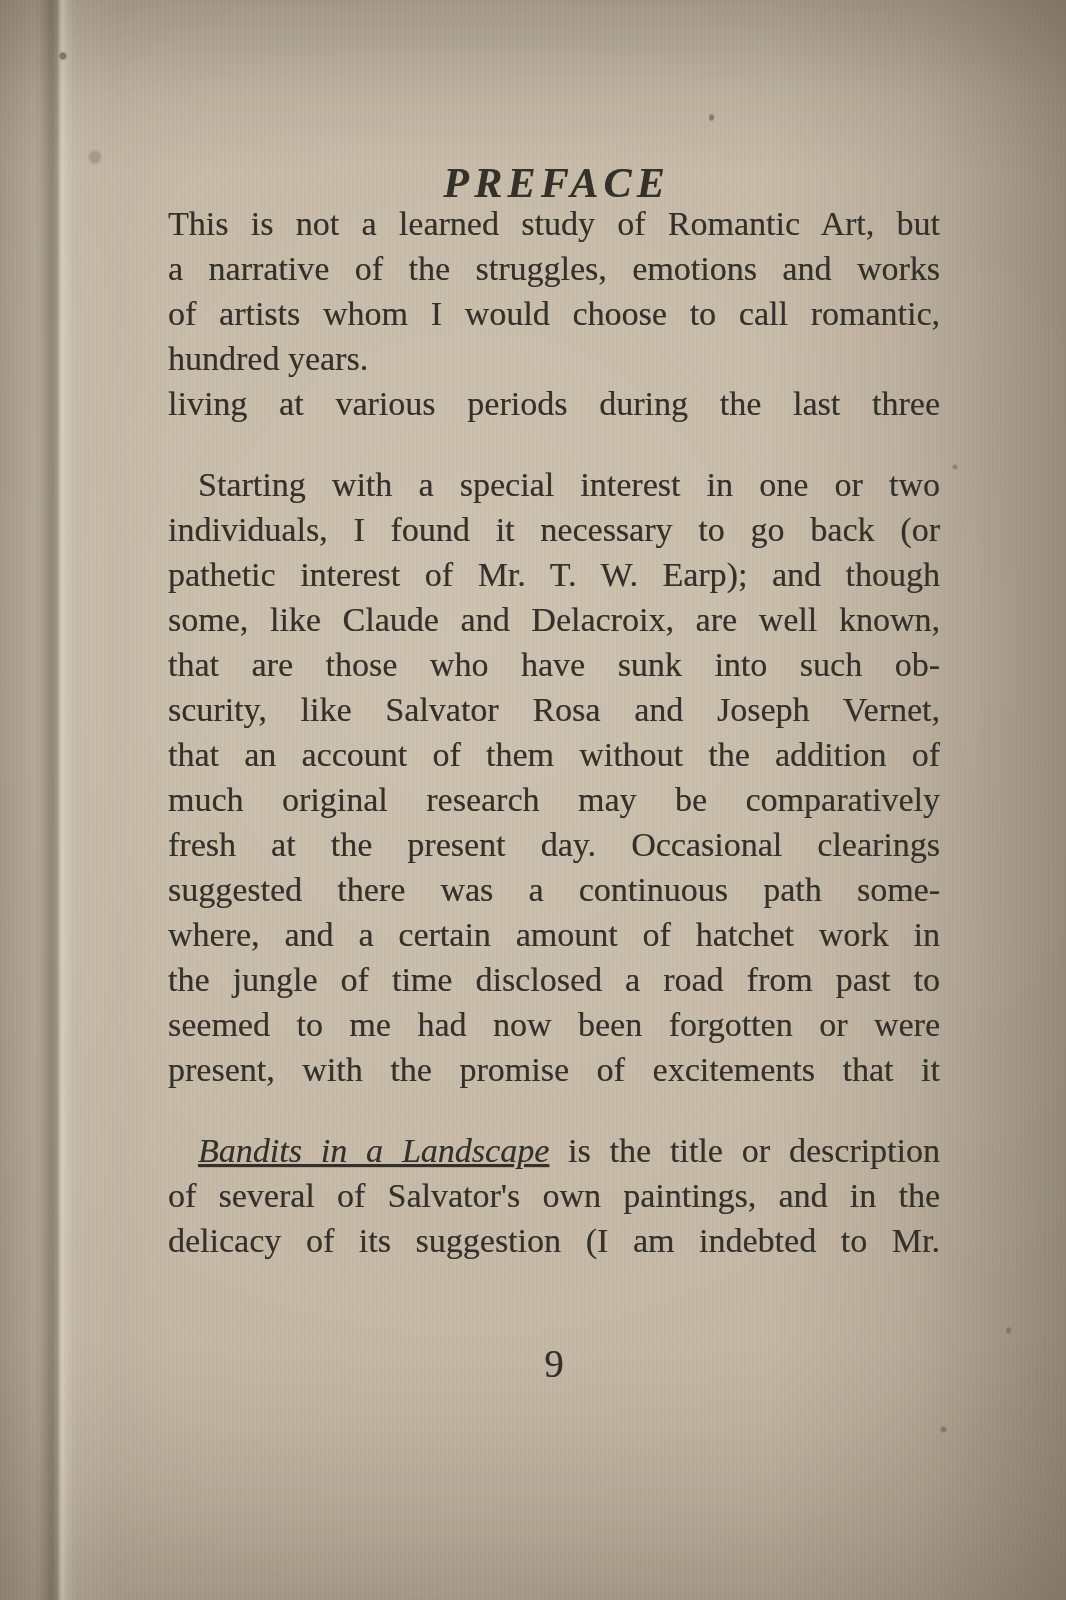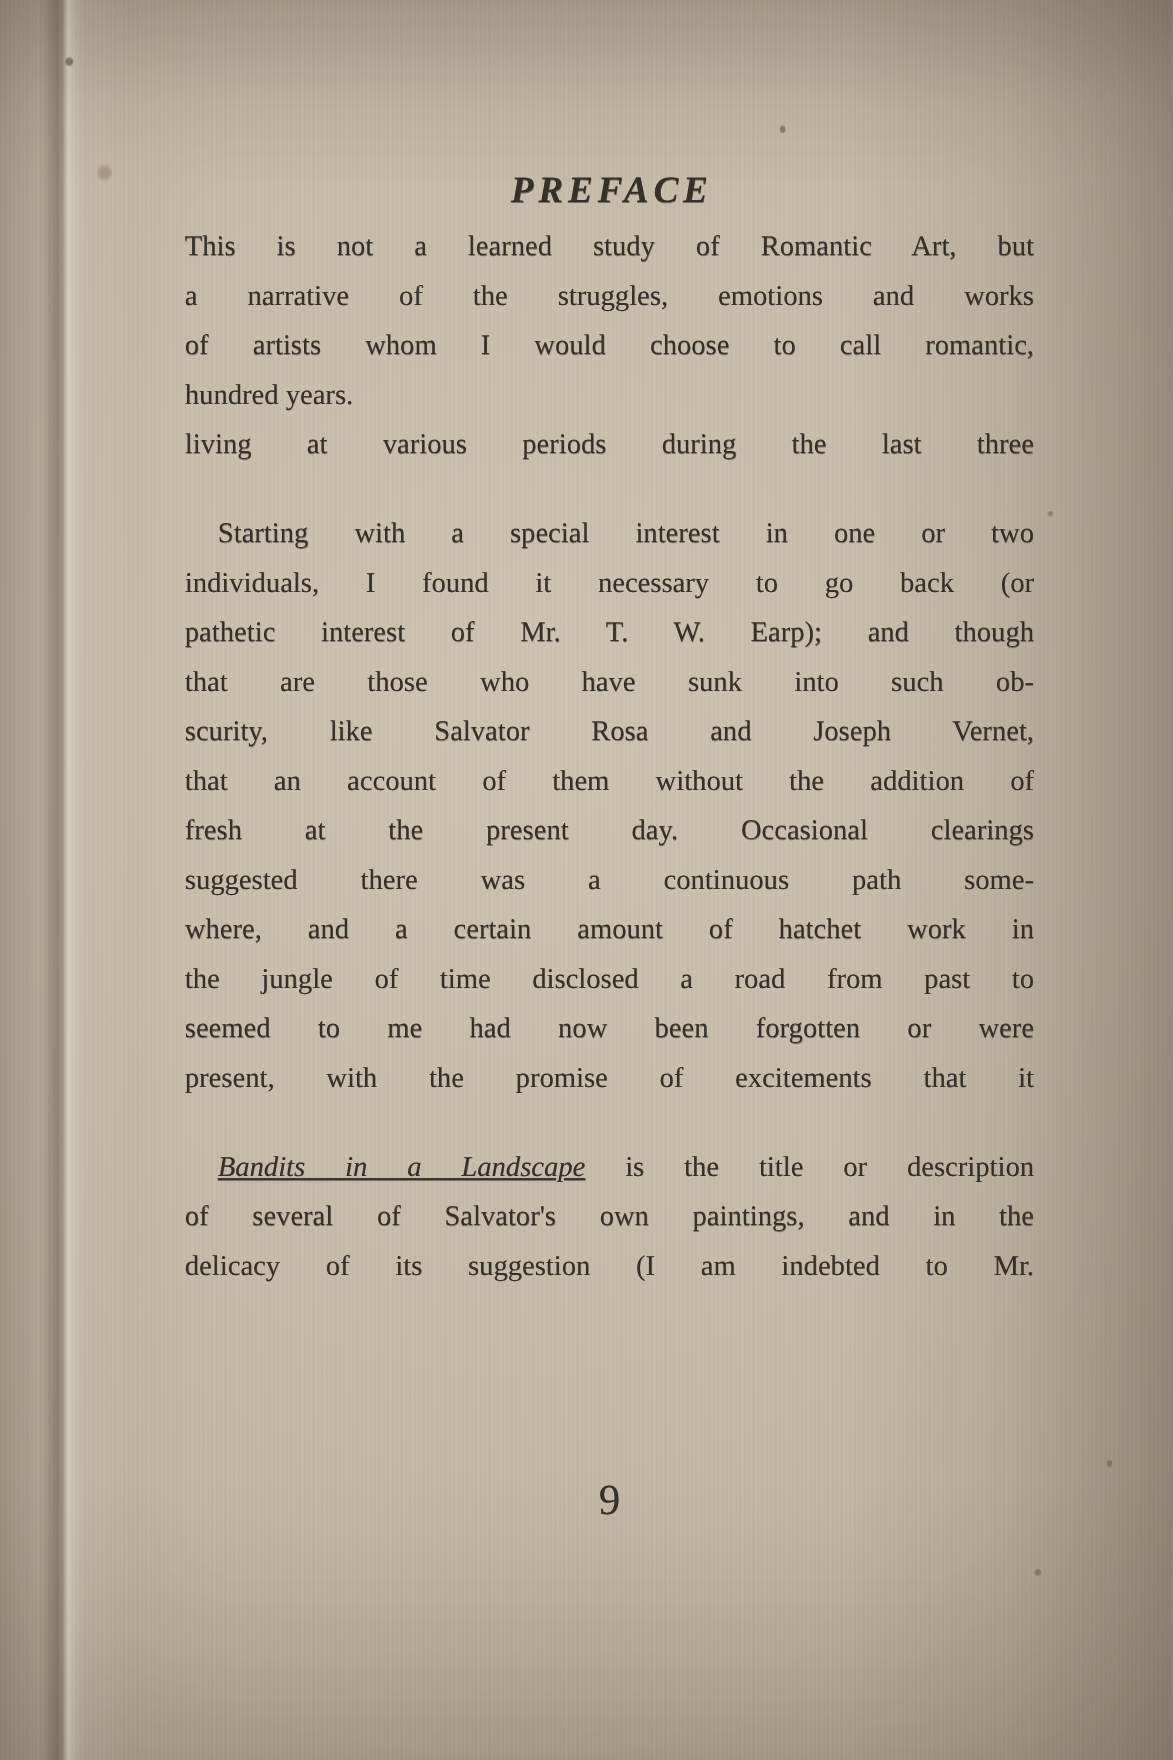--- a/index.html
+++ b/index.html
@@ -20,33 +20,33 @@
     font-family: "Liberation Serif", serif;
     color: var(--ink, #35302a);
   }
   .page-title {
     position: absolute;
     left: 168px;
     top: 134px;
     width: 772px;
     text-align: center;
     font-style: italic;
-    font-size: 34px;
+    font-size: 42px;
     line-height: 1;
     letter-spacing: 0.125em;
     text-indent: 0.125em; 
     color: var(--ink, #35302a);
     text-shadow: 0.3px 0.3px 0.4px rgba(53,48,42,0.55);
   }
   .text-block {
     position: absolute;
     left: 168px;
     top: 201px;
     width: 772px;
-    font-size: 26px;
+    font-size: 34px;
     line-height: 45px;
     text-shadow: 0.3px 0.3px 0.4px rgba(53,48,42,0.5);
   }
   .line {
     text-align: justify;
     text-align-last: left;
     height: 45px;
     overflow: hidden;
   }
   .line.just { text-align-last: justify; }
@@ -98,23 +98,25 @@
 
   <main class="text-block">
       <div class="line just">This is not a learned study of Romantic Art, but</div>
       <div class="line just">a narrative of the struggles, emotions and works</div>
       <div class="line just">of artists whom I would choose to call romantic,</div>
       <div class="line">hundred years.</div>
       <div class="line just">living at various periods during the last three</div>
       <div class="line indent just">Starting with a special interest in one or two</div>
       <div class="line just">individuals, I found it necessary to go back (or</div>
       <div class="line just">pathetic interest of Mr. T. W. Earp); and though</div>
+      <div class="line just">some, like Claude and Delacroix, are well known,</div>
       <div class="line just">that are those who have sunk into such ob-</div>
       <div class="line just">scurity, like Salvator Rosa and Joseph Vernet,</div>
       <div class="line just">that an account of them without the addition of</div>
+      <div class="line just">much original research may be comparatively</div>
       <div class="line just">fresh at the present day. Occasional clearings</div>
       <div class="line just">suggested there was a continuous path some-</div>
       <div class="line just">where, and a certain amount of hatchet work in</div>
       <div class="line just">the jungle of time disclosed a road from past to</div>
       <div class="line just">seemed to me had now been forgotten or were</div>
       <div class="line just">present, with the promise of excitements that it</div>
       <div class="line indent just"><i>Bandits in a Landscape</i> is the title or description</div>
       <div class="line just">of several of Salvator's own paintings, and in the</div>
       <div class="line just">delicacy of its suggestion (I am indebted to Mr.</div>
     </main>

